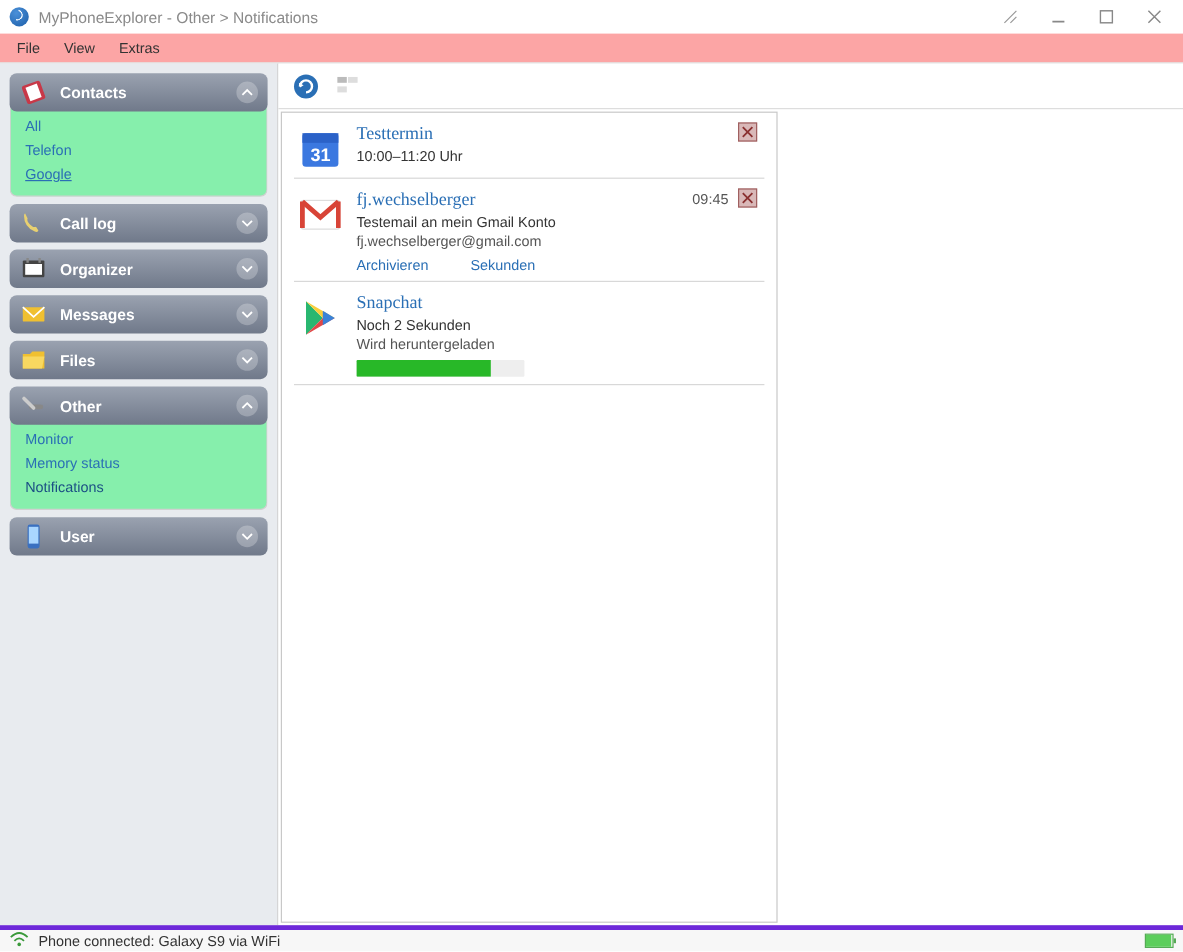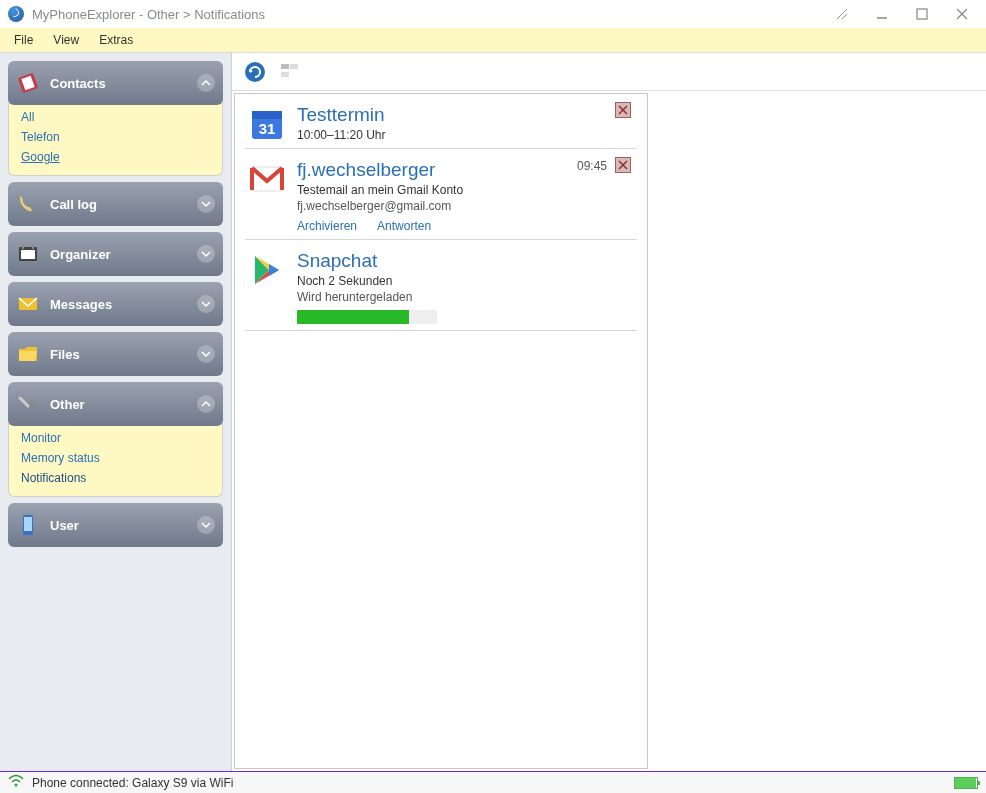--- a/index.html
+++ b/index.html
@@ -49,21 +49,21 @@
     cursor: pointer;
   }
   .winbtn svg { display: block; }
 
   
   .menubar {
     height: 24px;
     display: flex;
     align-items: center;
     padding: 0 4px;
-    background: #fef9c3;
+    background: #fca5a5;
   }
   .menubar .menuitem { padding: 3px 10px; cursor: pointer; color: #333; }
 
   
   .main { flex: 1; display: flex; border-top: 1px solid #dadada; min-height: 0;}
 
   
   .sidebar {
     width: 232px;
     background: #e8ebef;
@@ -71,21 +71,21 @@
     display: flex;
     flex-direction: column;
     gap: 6px;
     border-right: 1px solid #d0d0d0;
   }
   .cat {
     border-radius: 6px;
     overflow: visible;
   }
   .cat-header {
-    height: 44px;
+    height: 32px;
     display: flex;
     align-items: center;
     gap: 10px;
     padding: 0 8px;
     color: #fff;
     font-weight: 600;
     font-size: 13px;
     border-radius: 6px;
     background: linear-gradient(to bottom, #9aa2b0 0%, #70798a 100%);
     position: relative;
@@ -95,21 +95,21 @@
     margin-left: auto;
     width: 18px; height: 18px;
     border-radius: 50%;
     background: rgba(255,255,255,0.25);
     display: flex; align-items: center; justify-content: center;
   }
   .cat-icon {
     width: 24px; height: 24px; display:flex; align-items:center; justify-content:center;
   }
   .cat-body {
-    background: #fef9c3;
+    background: #86efac;
     border: 1px solid #d0d0d0;
     border-top: none;
     border-radius: 0 0 6px 6px;
     padding: 6px 12px 8px 12px;
     margin-top: -4px;
   }
   .cat-body .link {
     display: block;
     color: #2a6fb5;
     padding: 3px 0;
@@ -150,45 +150,45 @@
     display: flex;
     gap: 12px;
     position: relative;
   }
   .notif .n-icon {
     width: 36px; height: 36px; flex-shrink: 0;
     display:flex; align-items:center; justify-content:center;
     margin-top: 2px;
   }
   .notif .n-body { flex: 1; min-width:0; }
-  .notif .n-title { font-size: 19px; color: #2a6fb5; font-weight: 400; }
+  .notif .n-title { font-size: 15px; color: #2a6fb5; font-weight: 400; font-family: Liberation Serif, serif; }
   .notif .n-sub { font-size: 12px; color: #333; margin-top: 2px; }
   .notif .n-sub.light { color: #555; }
-  .notif .n-actions { margin-top: 6px; display:flex; gap: 20px; text-align: center; }
+  .notif .n-actions { margin-top: 6px; display:flex; gap: 35px; text-align: center; }
   .notif .n-actions .act { color: #2a6fb5; font-size: 12px; cursor:pointer; }
   .notif .n-time {
     position: absolute; top: 10px; right: 30px; font-size: 12px; color: #555;
   }
   .notif .n-close {
     position: absolute; top: 8px; right: 6px;
     width: 16px; height: 16px;
     background: #d9b8b8;
     border: 1px solid #a06060;
     display:flex; align-items:center; justify-content:center;
     cursor:pointer;
   }
   .progress {
     width: 140px; height: 14px; background: #eee; border-radius: 1px; margin-top: 6px; overflow:hidden;
   }
   .progress .fill { height:100%; background: #28b828; }
 
   
   .statusbar {
     height: 22px;
-    border-top: 1px solid #6d28d9;
+    border-top: 4px solid #6d28d9;
     display: flex;
     align-items: center;
     padding: 0 8px;
     font-size: 12px;
     color: #333;
     background: #f7f7f7;
     gap: 8px;
   }
   .status-spacer { flex: 1; }
   .battery {
@@ -416,21 +416,21 @@
               <path d="M2 2 L2 24" stroke="#d84437" stroke-width="4"></path>
               <path d="M32 2 L32 24" stroke="#d84437" stroke-width="4"></path>
             </svg>
         </div>
         <div class="n-body">
           <div class="n-title">fj.wechselberger</div>
           <div class="n-sub">Testemail an mein Gmail Konto</div>
           <div class="n-sub light">fj.wechselberger@gmail.com</div>
           <div class="n-actions">
             <span class="act">Archivieren</span>
-            <span class="act">Antworten</span>
+            <span class="act">Sekunden</span>
           </div>
         </div>
         <div class="n-time">09:45</div>
         <div class="n-close">
           <svg width="10" height="10">
               <path d="M1 1 L9 9 M9 1 L1 9" stroke="#8a3030" stroke-width="1.5"></path>
             </svg>
         </div>
       </div>
 

